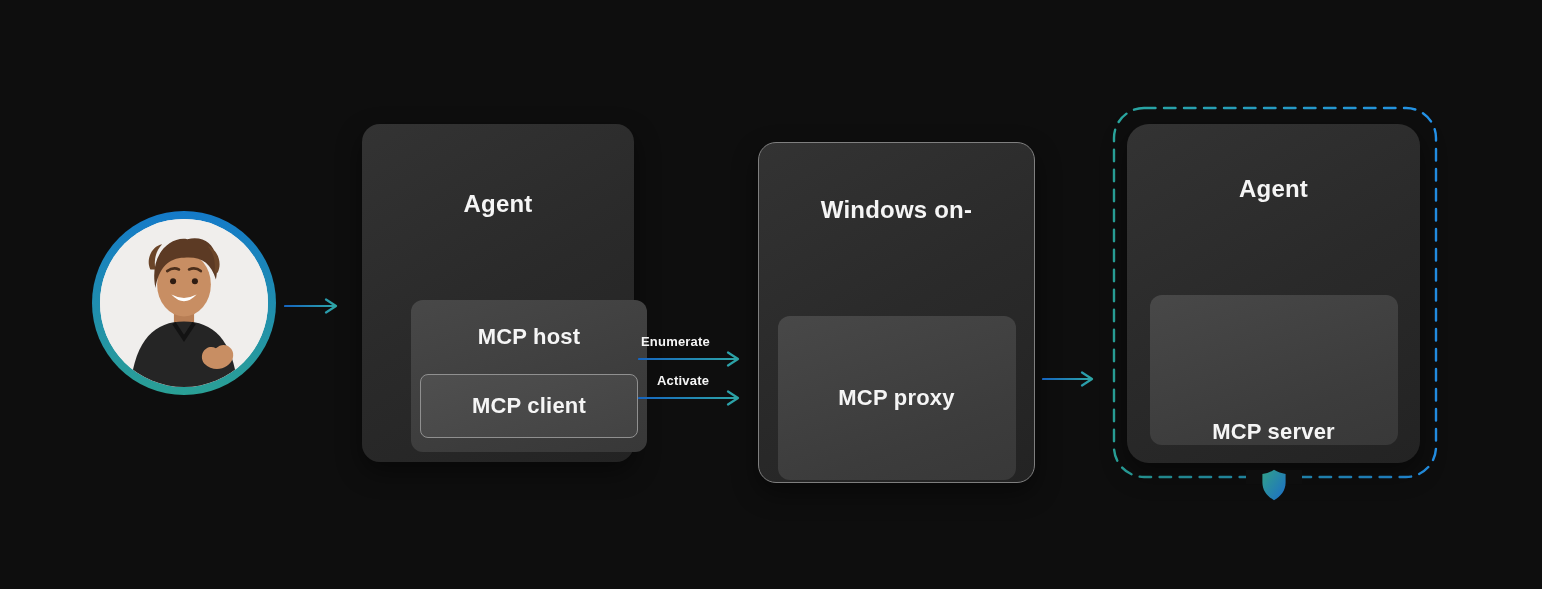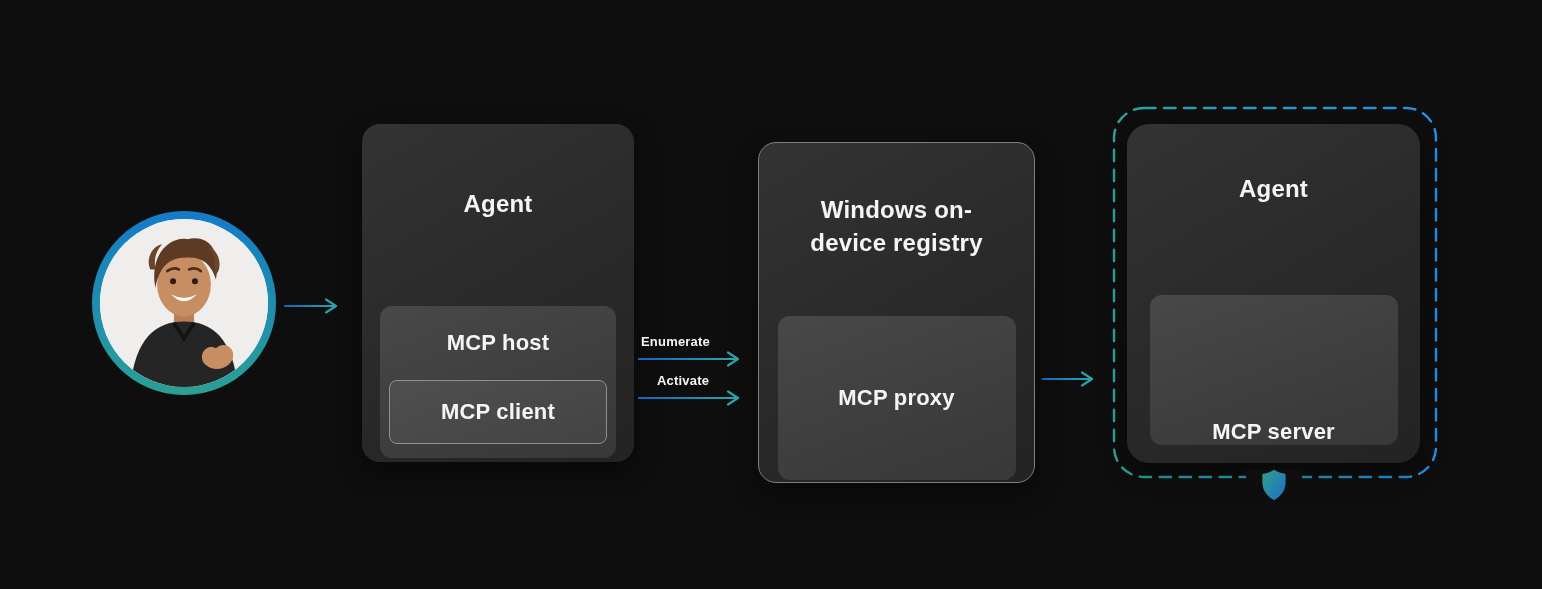--- a/index.html
+++ b/index.html
@@ -39,21 +39,21 @@
   .agent-box .node-title{top:63px;line-height:33px;}
   .registry-box .node-title{top:50px;line-height:33px;}
   .connectors-box .node-title{top:46px;line-height:38px;}
 
   
   .inner-box{
     position:absolute;left:50%;transform:translateX(-50%);
     border-radius:12px;
     background:linear-gradient(160deg,#484848 0%,#3c3c3c 70%,#383838 100%);
   }
-  .host-box{top:182px;width:236px;height:152px;}
+  .host-box{top:176px;width:236px;height:152px;margin-left:31px;}
   .proxy-box{top:173px;width:238px;height:164px;display:flex;align-items:center;justify-content:center;}
   .server-box{top:171px;width:248px;height:150px;display:flex;align-items:flex-end;justify-content:center;}
 
   .inner-label{color:var(--text,#f5f5f5);font-weight:600;font-size:22px;letter-spacing:.2px;}
   .host-label{position:absolute;top:0;left:0;right:0;height:74px;display:flex;align-items:center;justify-content:center;}
   .client-box{
     position:absolute;left:50%;transform:translateX(-50%);top:74px;width:218px;height:64px;
     box-sizing:border-box;border:1px solid var(--client-box-border,#909090);border-radius:8px;
     background:linear-gradient(160deg,#4f4f4f,#434343);
     display:flex;align-items:center;justify-content:center;
@@ -141,21 +141,20 @@
           <stop offset="0" stop-color="#1565c0"></stop>
           <stop offset="1" stop-color="#2ea7a7"></stop>
         </linearGradient>
       </defs>
     <path d="M1 10 H99 M90 3.5 L100 10 L90 16.5" fill="none" stroke="url(#g-arrow-3)" stroke-width="2.2" stroke-linecap="round" stroke-linejoin="round"></path>
   </svg>
 
   <div class="node registry-box">
     <div class="node-title">
       <div>Windows on-</div>
-      <div>device registry</div>
     </div>
     <div class="inner-box proxy-box">
       <span class="inner-label">MCP proxy</span>
     </div>
   </div>
 
   <svg class="arrow arrow-registry" width="54" height="20" viewBox="0 0 54 20">
     <defs>
         <linearGradient id="g-arrow-4" x1="0" y1="0" x2="1" y2="0">
           <stop offset="0" stop-color="#1565c0"></stop>

